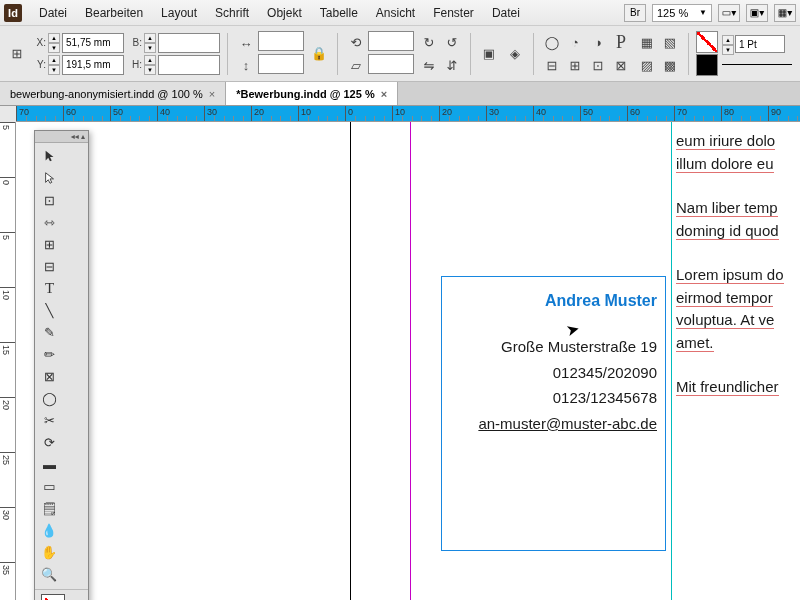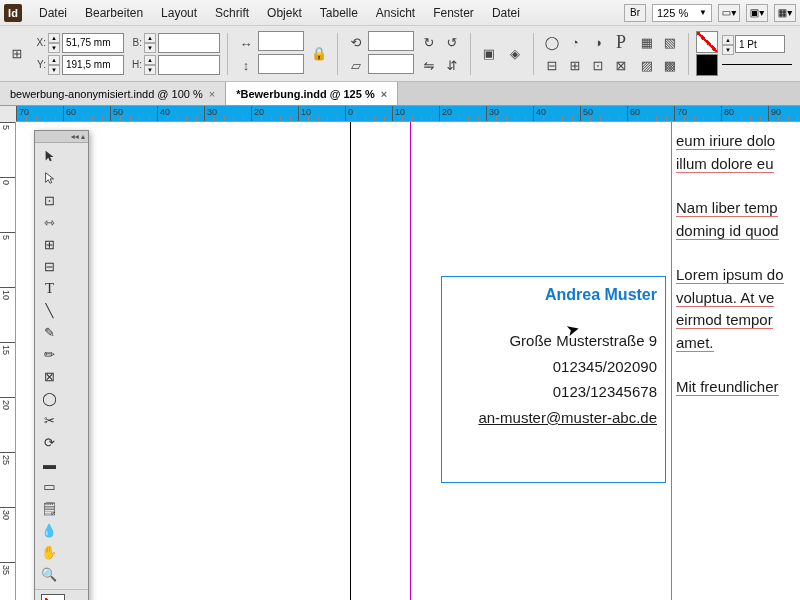--- a/index.html
+++ b/index.html
@@ -41,21 +41,21 @@
 .ruler-h .minor { position: absolute; bottom: 0; width: 1px; height: 5px; background: #888; }
 
 .ruler-v { position: absolute; top: 122px; left: 0; width: 16px; bottom: 0; background: #fff; border-right: 1px solid #999; overflow: hidden; }
 .ruler-v .tick-v { border-top: 1px solid #555; position: relative; }
 .ruler-v .tick-v span { position: absolute; left: 1px; top: 2px; font-size: 9px; color: #333; writing-mode: vertical-rl; }
 
 .canvas { position: absolute; top: 122px; left: 16px; right: 0; bottom: 0; background: #fff; overflow: hidden; }
 .page-edge { position: absolute; top: 0; left: 334px; width: 1px; height: 100%; background: #000; }
 .guide-v1 { position: absolute; top: 0; left: 394px; width: 1px; height: 100%; background: #c400c4; }
 .guide-v2 { position: absolute; top: 0; left: 655px; width: 1px; height: 100%; background: #00bdbd; }
-.text-frame { position: absolute; top: 154px; left: 425px; width: 225px; height: 207px; border: 1px solid #1787e0; padding: 4px 8px; text-align: right; font-size: 15px; line-height: 1.7; color: #1a1a1a; font-family: "Segoe UI", sans-serif; }
+.text-frame { position: absolute; top: 154px; left: 425px; width: 225px; height: 275px; border: 1px solid #1787e0; padding: 10px 8px; text-align: right; font-size: 15px; line-height: 1.7; color: #1a1a1a; font-family: "Segoe UI", sans-serif; }
 .tf-name { color: #1079d0; font-weight: bold; font-size: 16px; }
 .tf-link { text-decoration: underline; }
 .tf-footer { color: #1079d0; margin-top: 18px; }
 .overflow-text { position: absolute; top: 8px; left: 660px; font-size: 15px; line-height: 1.5; color: #1a1a1a; font-family: "Segoe UI", sans-serif; white-space: nowrap; }
 .overflow-text .ul { border-bottom: 1px solid #e07070; }
 .cursor-arrow { position: absolute; top: 198px; left: 550px; font-size: 16px; color: #000; transform: rotate(-15deg); }
 
 .toolbox { position: absolute; top: 130px; left: 34px; width: 55px; background: #e4e4e4; border: 1px solid #888; box-shadow: 2px 2px 6px rgba(0,0,0,0.3); }
 .toolbox-head { height: 12px; background: #d0d0d0; border-bottom: 1px solid #aaa; display: flex; justify-content: flex-end; align-items: center; padding: 0 3px; font-size: 8px; color: #555; }
 .tool-grid { display: flex; flex-wrap: wrap; padding: 2px; gap: 0; }
@@ -372,36 +372,36 @@
   </div>
 
 <div class="canvas">
   <div class="page-edge"></div>
   <div class="guide-v1"></div>
   <div class="guide-v2"></div>
 
   <div class="text-frame">
     <div class="tf-name">Andrea Muster</div>
     <div style="height:20px"></div>
-    <div>Große Musterstraße 9</div>
+    <div>Große Musterstraße 19</div>
     <div>012345/202090</div>
     <div>0123/12345678</div>
     <div class="tf-link">an-muster@muster-abc.de</div>
   </div>
 
   <div class="overflow-text" id="overflowCol">
       <div><span class="ul">eum iriure dolo</span></div>
       <div><span class="ul">illum dolore eu</span></div>
       <div style="height: 22px;"></div>
       <div><span class="ul">Nam liber temp</span></div>
       <div><span class="ul">doming id quod</span></div>
       <div style="height: 22px;"></div>
       <div><span class="ul">Lorem ipsum do</span></div>
+      <div><span class="ul">eirmod tempor</span></div>
       <div><span class="ul">voluptua. At ve</span></div>
-      <div><span class="ul">eirmod tempor</span></div>
       <div><span class="ul">amet.</span></div>
       <div style="height: 22px;"></div>
       <div><span class="ul">Mit freundlicher</span></div>
     </div>
 
   <div class="cursor-arrow">➤</div>
 </div>
 
 <div class="toolbox">
   <div class="toolbox-head">◂◂ ▴</div>

